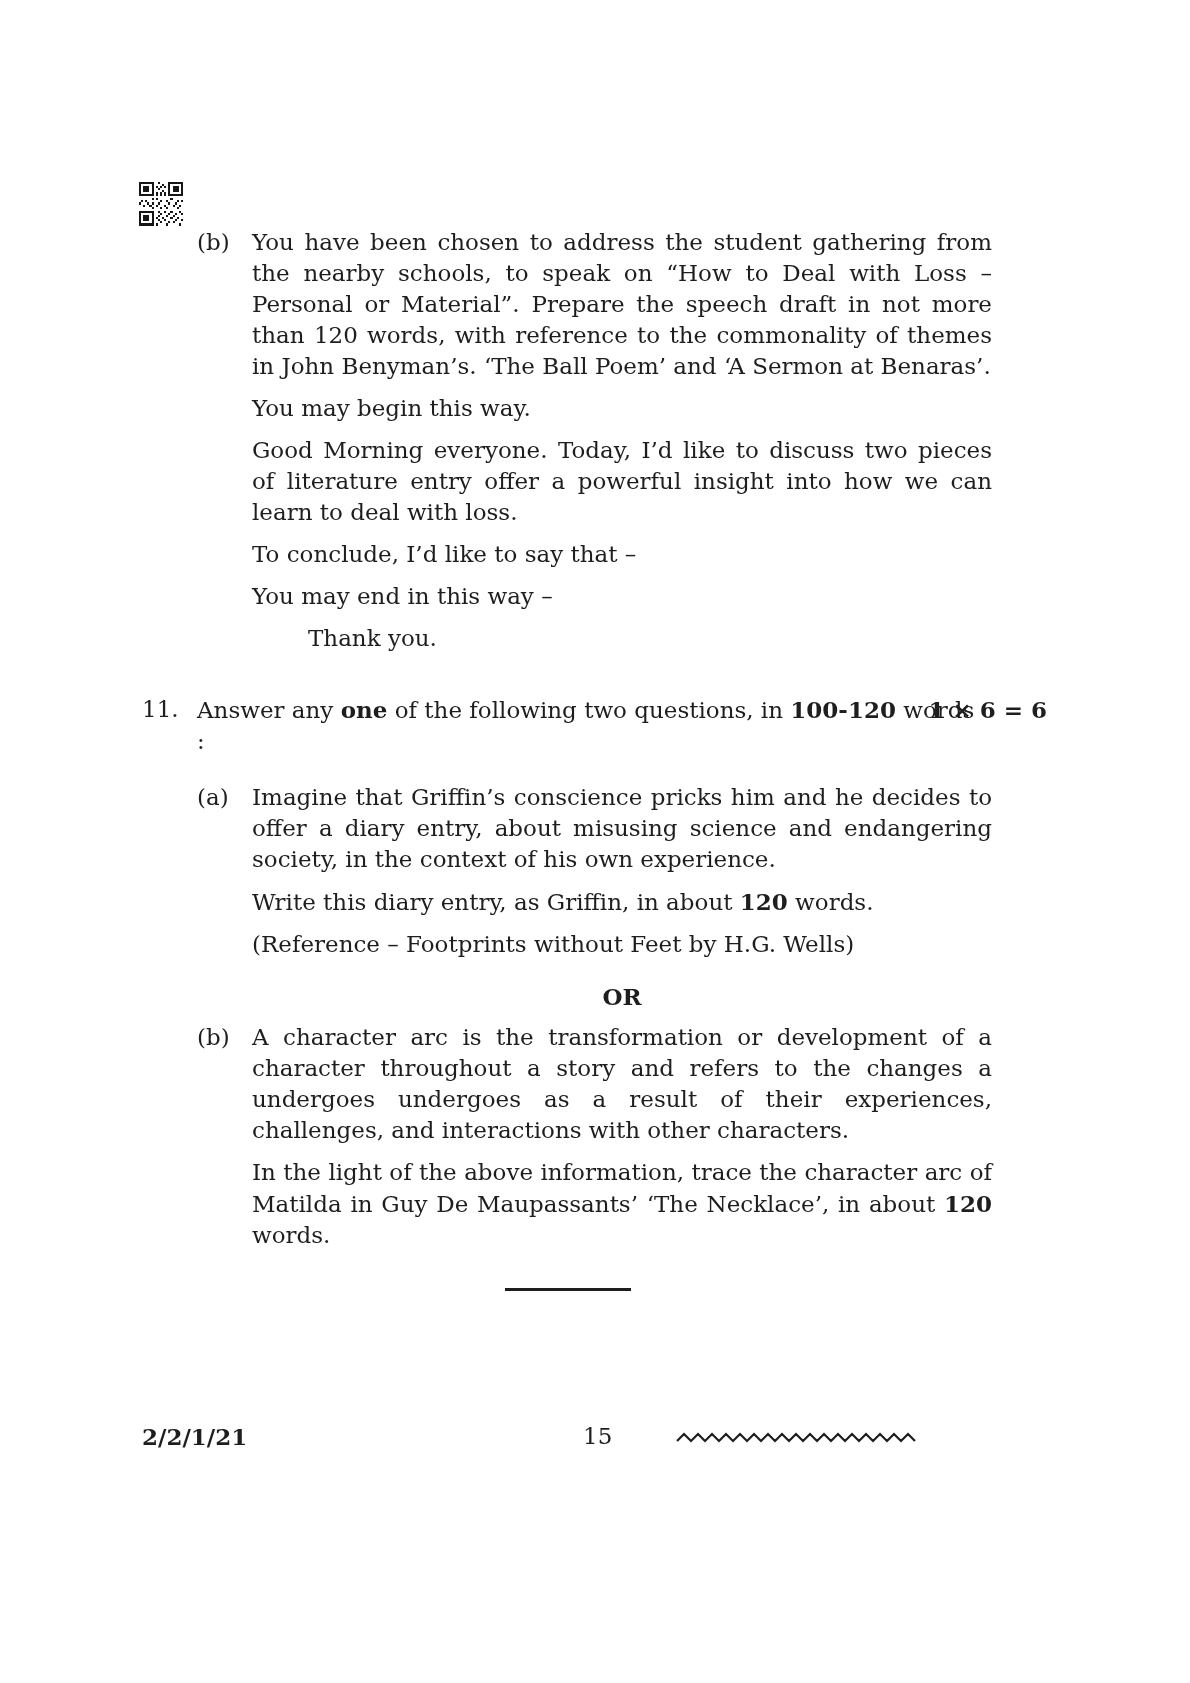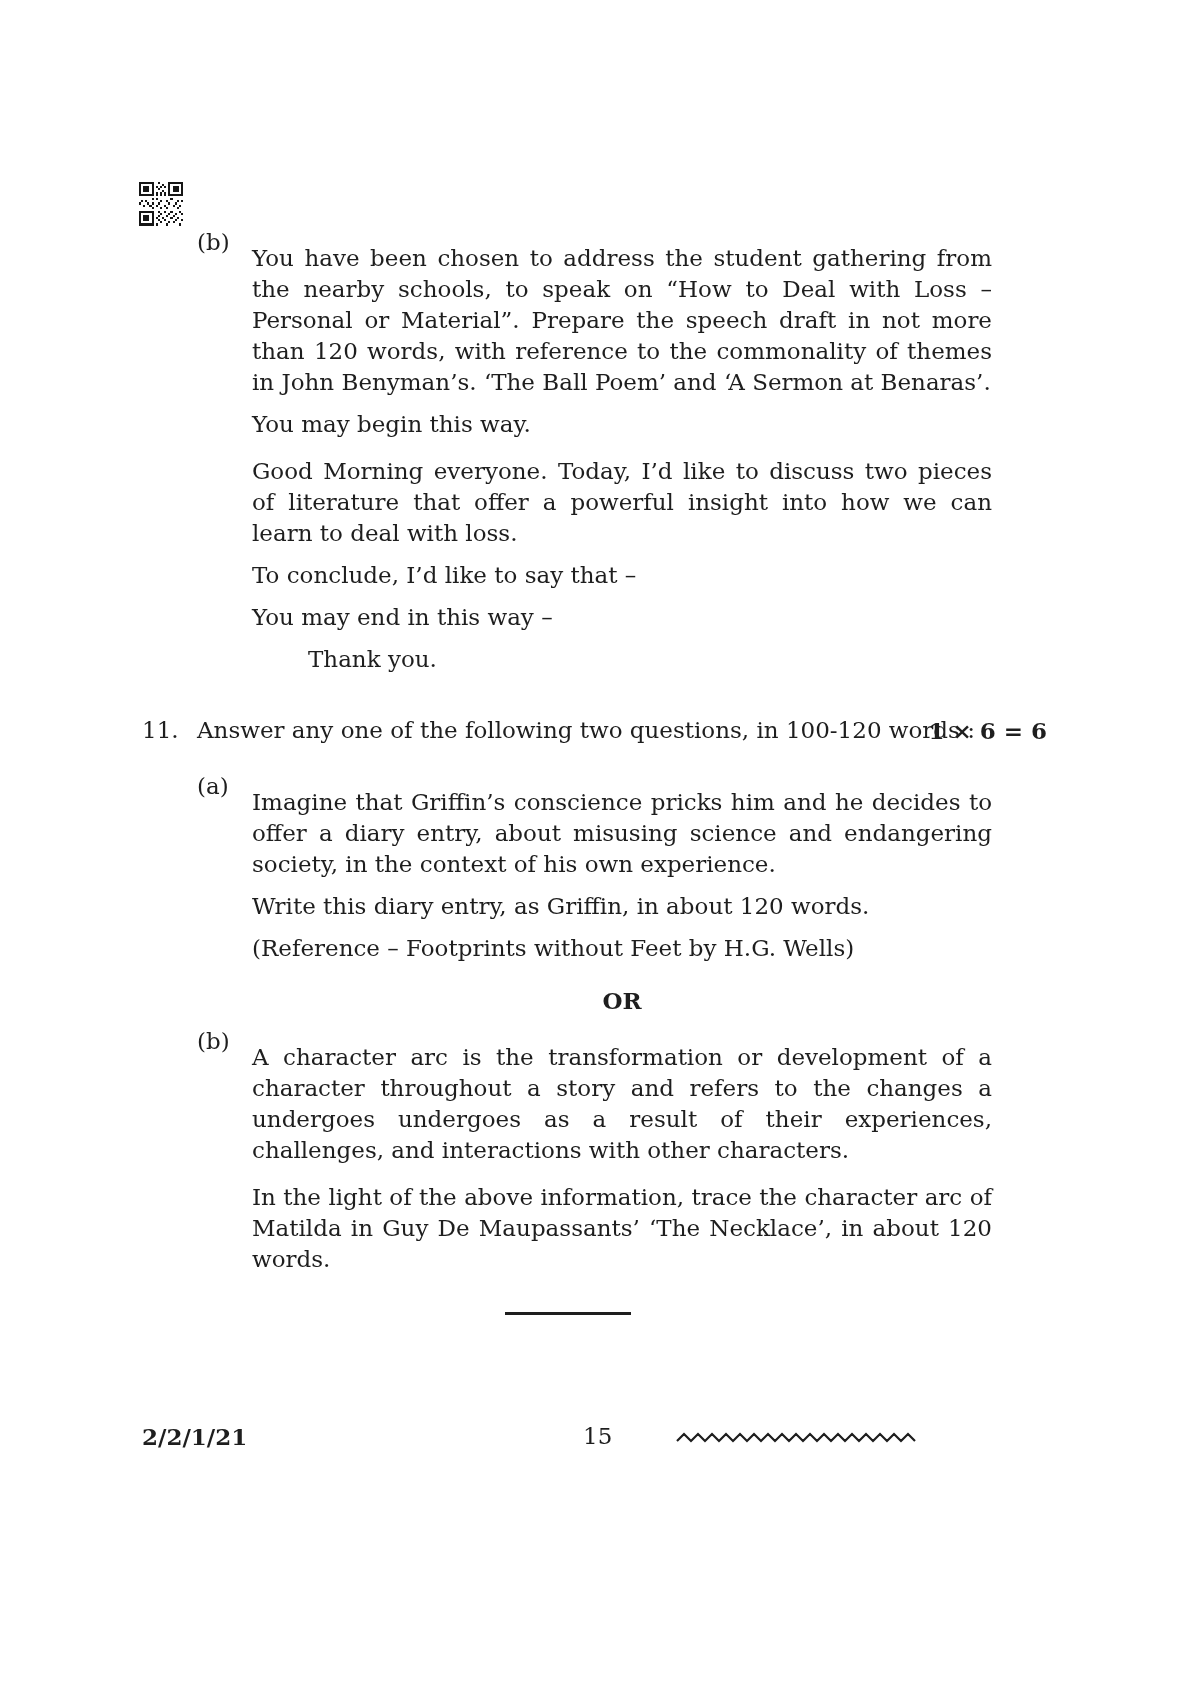--- a/index.html
+++ b/index.html
@@ -8,29 +8,29 @@
     width:1190px;height:1683px;
     background:#ffffff;
     color:#1e1e1e;
     font-family:"DejaVu Serif","Liberation Serif",serif;
     font-size:23px;line-height:31px;
     overflow:hidden;
   }
   .qr{position:absolute;left:139px;top:180px;width:44px;height:47px;}
   .content{position:absolute;left:142px;top:227px;width:905px;}
   p{margin:0 0 11px 0;}
-  .just{text-align:justify;margin-top:16px;}
+  .just{text-align:justify;}
   .opt-row{display:grid;grid-template-columns:55px 740px;margin-left:55px;}
   .opt-body{min-width:0;}
   .thanks{padding-left:56px;}
   .q-header{position:relative;margin-top:29px;margin-bottom:25px;}
   .q-num{position:absolute;left:0;top:0;}
   .q-text{display:block;margin-left:55px;width:780px;}
   .marks{position:absolute;right:0;top:0;font-weight:bold;}
-  b{font-weight:normal;}
+  b{font-weight:bold;}
   .or{width:740px;margin-left:110px;text-align:center;font-weight:bold;margin:10px 0 10px 110px;}
   .end-rule{width:126px;height:0;border-top:3px solid #1e1e1e;margin-left:363px;margin-top:26px;}
   .footer{position:absolute;left:142px;top:1421px;width:905px;height:34px;text-align:center;}
   .footer .code{position:absolute;left:0;top:0;font-weight:bold;}
   .footer .pageno{position:absolute;left:441px;top:0;}
   .footer .squiggle{position:absolute;left:534px;top:10px;}
 </style>
 </head>
 <body>
 
@@ -48,21 +48,21 @@
     </g>
   </svg>
 
   <div class="content">
 
     <div class="opt-row">
       <span class="opt-label">(b)</span>
       <div class="opt-body">
         <p class="just">You have been chosen to address the student gathering from the nearby schools, to speak on “How to Deal with Loss – Personal or Material”. Prepare the speech draft in not more than 120 words, with reference to the commonality of themes in John Benyman’s. ‘The Ball Poem’ and ‘A Sermon at Benaras’.</p>
         <p>You may begin this way.</p>
-        <p class="just">Good Morning everyone. Today, I’d like to discuss two pieces of literature that offer a powerful insight into how we can learn to deal with loss.</p>
+        <p class="just">Good Morning everyone. Today, I’d like to discuss two pieces of literature entry offer a powerful insight into how we can learn to deal with loss.</p>
         <p>To conclude, I’d like to say that –</p>
         <p>You may end in this way –</p>
         <p class="thanks">Thank you.</p>
       </div>
     </div>
 
     <div class="q-header">
       <span class="q-num">11.</span>
       <span class="q-text"><span>Answer any </span><b>one</b><span> of the following two questions, in </span><b>100-120</b><span> words :</span></span>
       <span class="marks">1 × 6 = 6</span>

